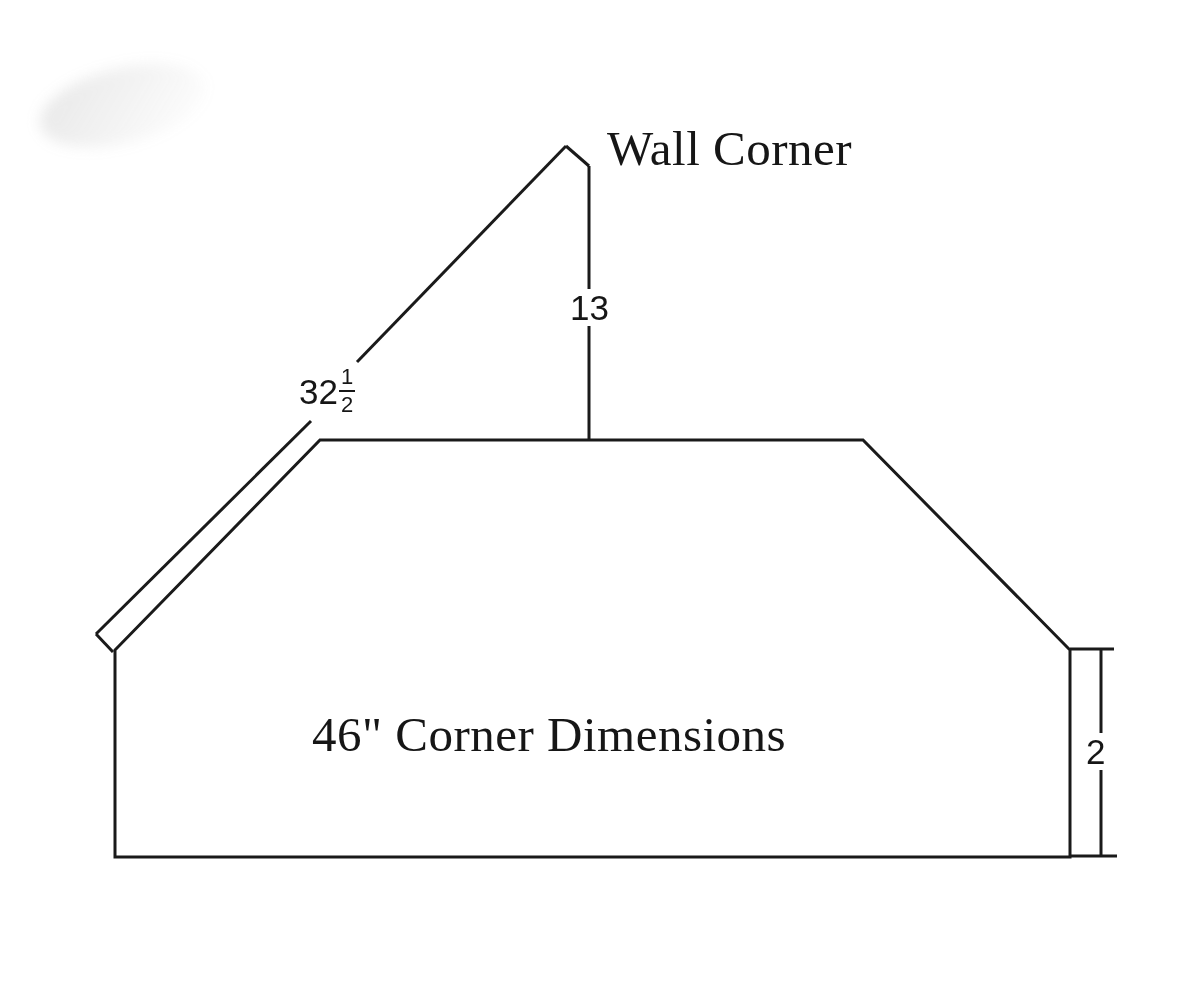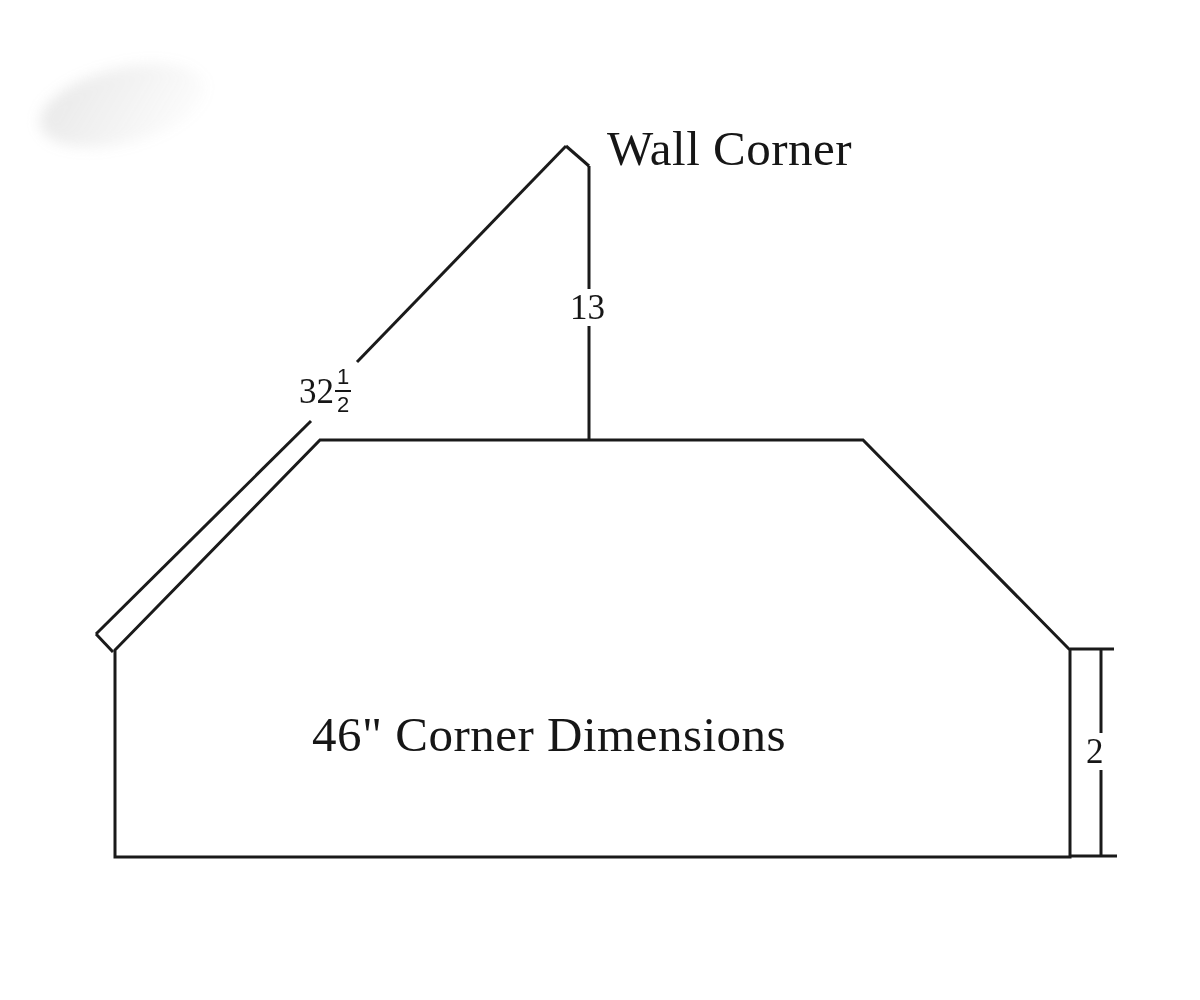--- a/index.html
+++ b/index.html
@@ -43,21 +43,21 @@
     font-family: "Liberation Serif", serif;
     font-size: 49px;
     letter-spacing: 0.5px;
   }
   .caption-label {
     font-family: "Liberation Serif", serif;
     font-size: 49px;
     letter-spacing: 0.5px;
   }
   .num-label {
-    font-family: Liberation Serif, serif;
+    font-family: Liberation Sans, sans-serif;
     font-size: 35px;
     background: #ffffff;
     padding: 1px 3px;
   }
   .dim-diagonal {
     display: flex;
     align-items: center;
     background: #ffffff;
   }
   .frac {

